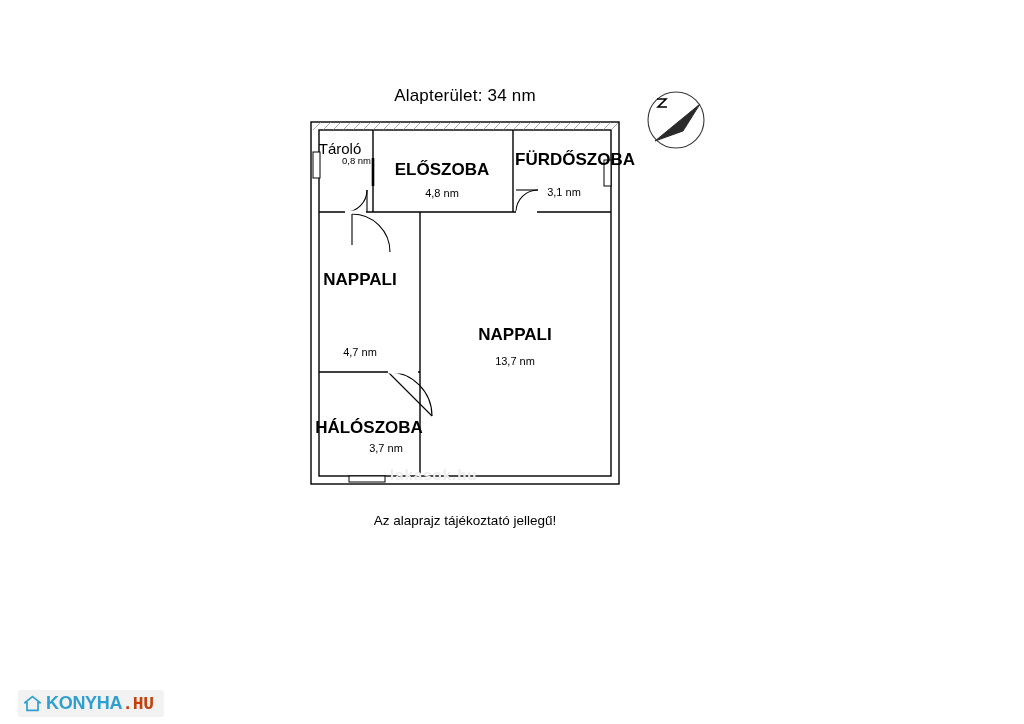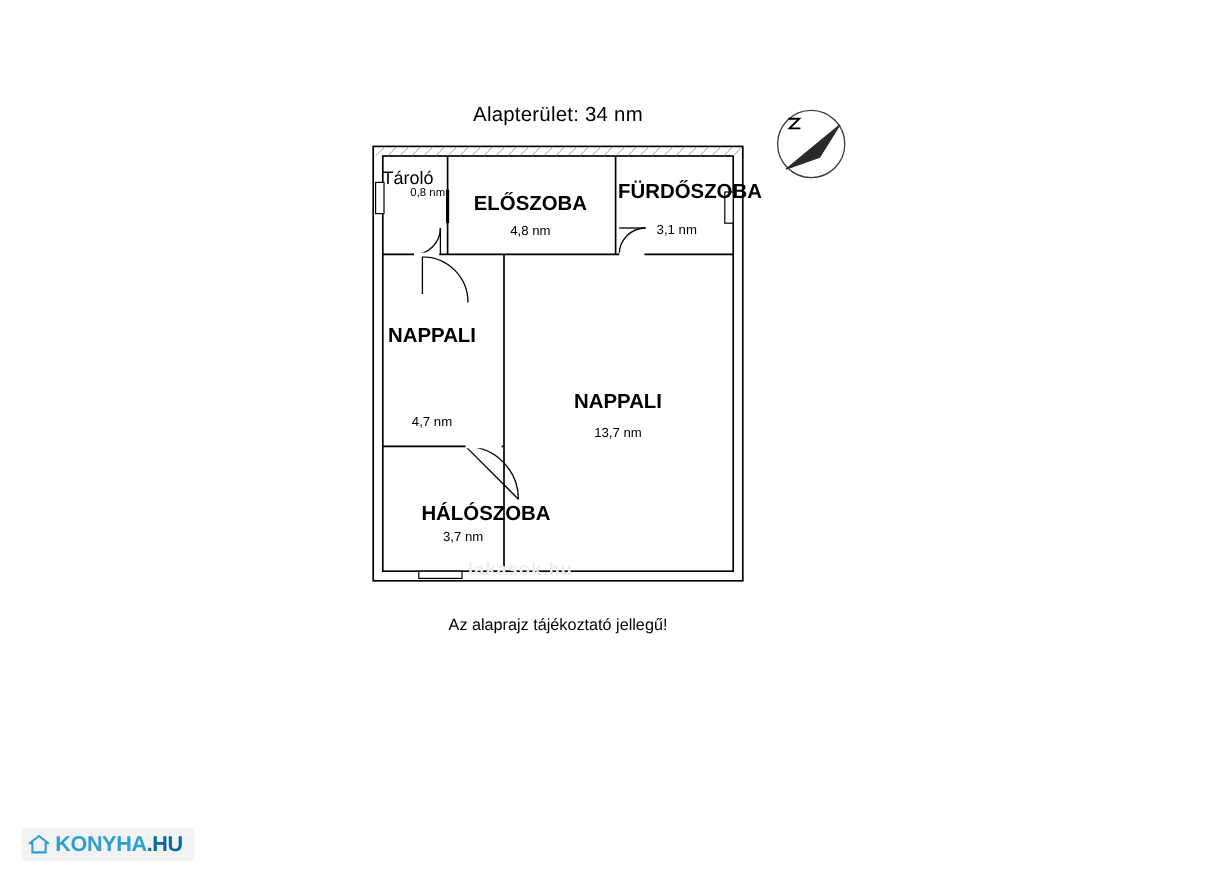--- a/index.html
+++ b/index.html
@@ -97,21 +97,21 @@
     height: 17px;
     position: relative;
     flex: none;
   }
   .logo-text {
     font-size: 18px;
     font-weight: bold;
     letter-spacing: -0.3px;
   }
   .logo-text .t1 { color: #2f9fd0; }
-  .logo-text .t2 { color: #0369a1; }
+  .logo-text .t2 { color: #c2410c; font-family: Liberation Mono, monospace; }
 </style>
 </head>
 <body>
 
 <svg id="floorplan" viewBox="0 0 1024 724">
 
   <g>
 
     <rect x="311" y="122" width="308" height="362" fill="none" stroke="#000000" stroke-width="1.4"></rect>
 
@@ -214,21 +214,21 @@
 
 <div class="room-label" style="left:515px; top:151px; width:98px;">FÜRDŐSZOBA</div>
 <div class="room-area" style="left:515px; top:186px; width:98px;">3,1 nm</div>
 
 <div class="room-label" style="left:305px; top:271px; width:110px;">NAPPALI</div>
 <div class="room-area" style="left:305px; top:306px; width:110px;margin-top:40px;">4,7 nm</div>
 
 <div class="room-label" style="left:455px; top:326px; width:120px;">NAPPALI</div>
 <div class="room-area" style="left:455px; top:355px; width:120px;">13,7 nm</div>
 
-<div class="room-label" style="left:310px; top:419px; width:118px;margin-left:36px;">HÁLÓSZOBA</div>
+<div class="room-label" style="left:310px; top:419px; width:118px;">HÁLÓSZOBA</div>
 <div class="room-area" style="left:310px; top:442px; width:118px;margin-left:17px;">3,7 nm</div>
 
 <div class="plan-watermark">lakasok.hu</div>
 
 <div class="footnote">Az alaprajz tájékoztató jellegű!</div>
 
 <div class="logo">
   <span class="logo-mark">
     <svg viewBox="0 0 20 20" width="17" height="17">
       <path d="M10 2 L19 9 L16.5 9 L16.5 18 L3.5 18 L3.5 9 L1 9 Z" fill="none" stroke="#2f9fd0" stroke-width="2"></path>

